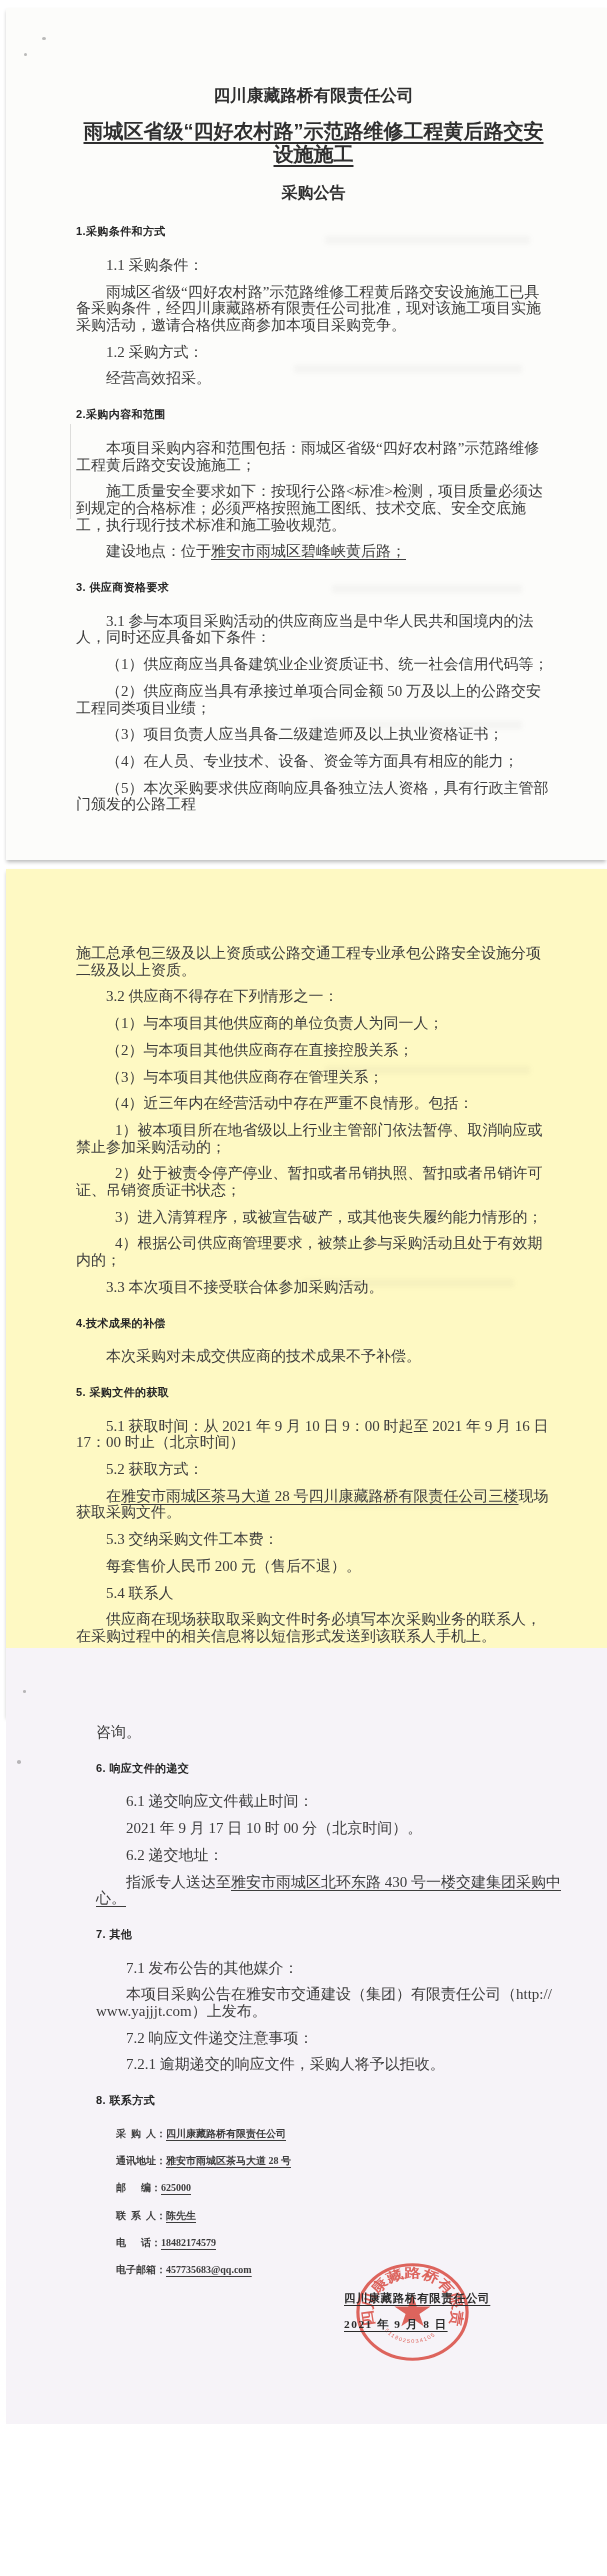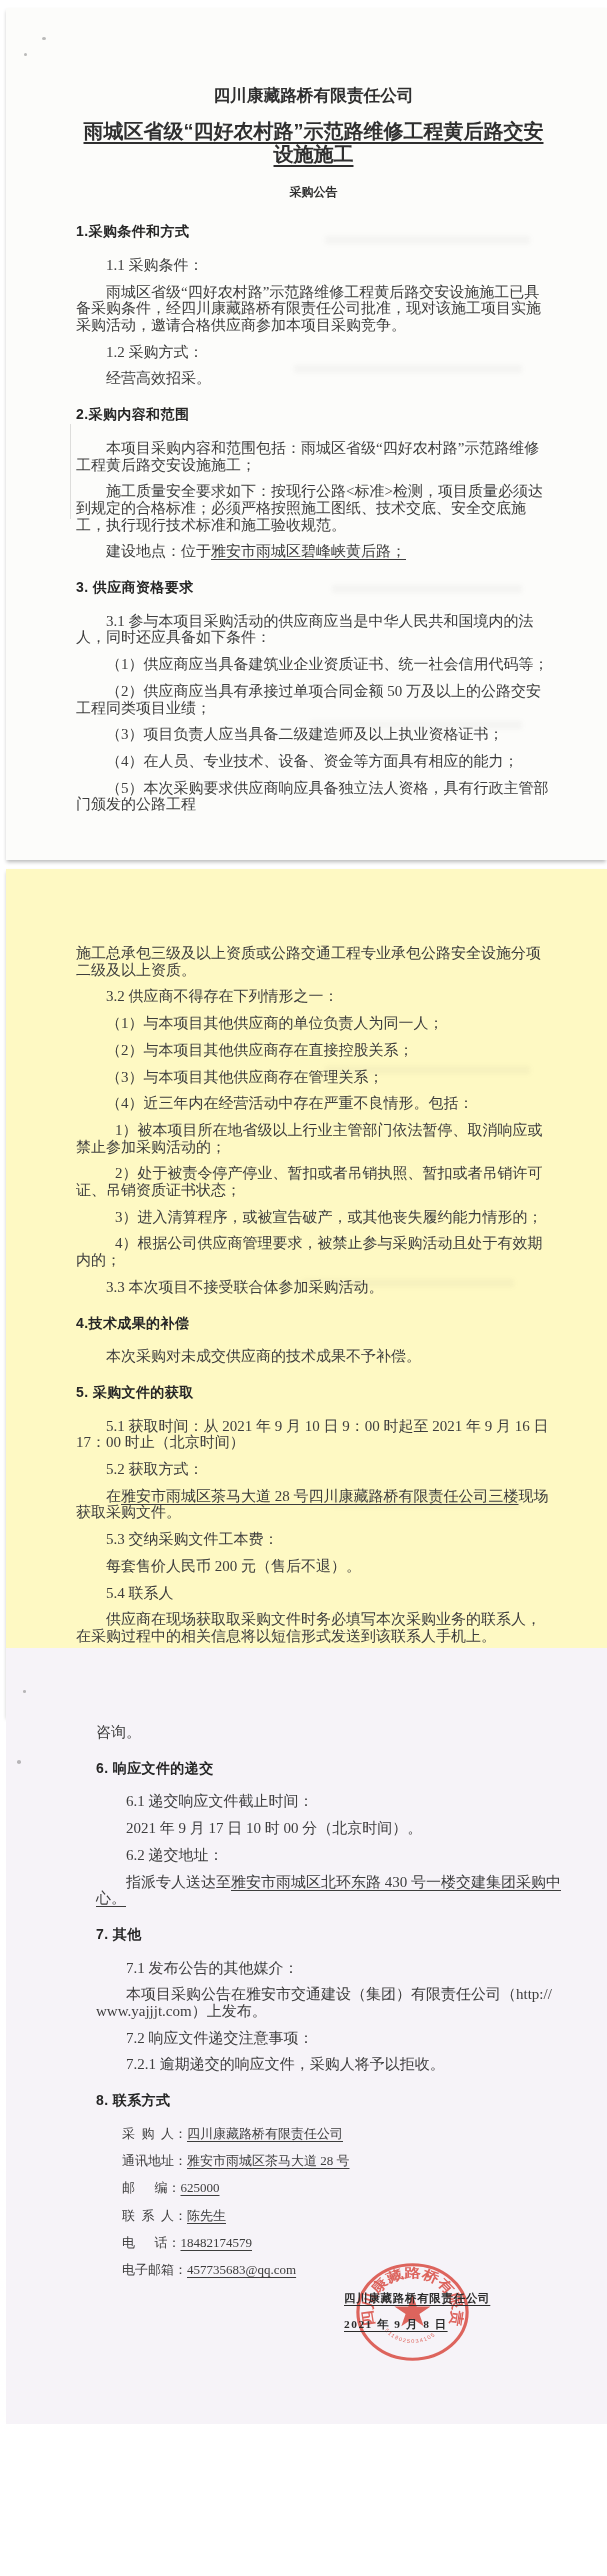--- a/index.html
+++ b/index.html
@@ -7,27 +7,27 @@
   .scan{position:relative;width:607px;height:2424px;background:#ffffff;overflow:hidden;}
   .page{position:absolute;left:6px;width:601px;overflow:hidden;box-shadow:0 2.3px 3.8px -0.8px rgba(0,0,0,.28);}
   .page-1{top:7.6px;height:852px;background:#fcfcfa;}
   .page-2{top:869px;height:848px;background:#fef9c3;}
   .page-3{top:1648px;height:852px;background:#f6f3f8;box-shadow:none;}
   .content{position:absolute;left:70px;right:56px;top:0;color:#3d3d3d;}
   .page-3 .content{left:90px;right:46px;}
   .center{text-align:center;}
   .doc-title{font-family:"Liberation Sans","DejaVu Sans",sans-serif;font-size:16.7px;font-weight:600;color:#2f2f2f;line-height:23px;margin:0 0 13.7px;}
   .doc-subtitle{font-family:"Liberation Sans","DejaVu Sans",sans-serif;font-size:20px;font-weight:600;color:#2f2f2f;line-height:23px;margin:0 0 15px;text-decoration:underline;text-underline-offset:3.8px;}
-  .doc-type{font-family:"Liberation Sans","DejaVu Sans",sans-serif;font-size:12px;font-weight:600;color:#2f2f2f;line-height:23px;margin:0 0 3px;}
-  .h{font-family:"Liberation Sans","DejaVu Sans",sans-serif;font-size:14px;font-weight:700;color:#262626;line-height:18px;margin:18px 0 16.7px;letter-spacing:0.4px;}
+  .doc-type{font-family:"Liberation Sans","DejaVu Sans",sans-serif;font-size:16px;font-weight:600;color:#2f2f2f;line-height:23px;margin:0 0 3px;}
+  .h{font-family:"Liberation Sans","DejaVu Sans",sans-serif;font-size:11px;font-weight:700;color:#262626;line-height:18px;margin:18px 0 16.7px;letter-spacing:0.4px;}
   .b{font-size:15px;line-height:16.7px;margin:0 0 10px;text-indent:2em;word-break:break-all;}
   .b2{text-indent:2.6em;}
   .noind{text-indent:0;}
   .u{text-decoration:underline;text-underline-offset:3px;}
-  .contact-row{font-size:13px;line-height:16.7px;margin:0 0 10.6px;text-indent:2em;}
+  .contact-row{font-size:10px;line-height:16.7px;margin:0 0 10.6px;text-indent:2em;font-weight:bold;}
   .cl{white-space:pre-wrap;}
   .pad-1{padding-top:76px;}
   .pad-2{padding-top:76px;}
   .pad-3{padding-top:76px;}
   .bleed{position:absolute;background:rgba(110,110,110,.055);filter:blur(2.3px);border-radius:1.5px;pointer-events:none;}
   .crease{position:absolute;width:0.8px;background:rgba(0,0,0,.12);pointer-events:none;}
   .speck{position:absolute;width:3.8px;height:3px;border-radius:50%;background:rgba(120,120,120,.5);pointer-events:none;}
   .sig-block{position:absolute;left:0;top:0;width:100%;height:100%;pointer-events:none;}
   .seal-svg{position:absolute;left:343px;top:605px;opacity:.82;}
   .sig-line{position:absolute;left:338px;font-size:11.4px;font-weight:600;color:#2b2b2b;text-decoration:underline;text-underline-offset:3px;letter-spacing:0.8px;}

